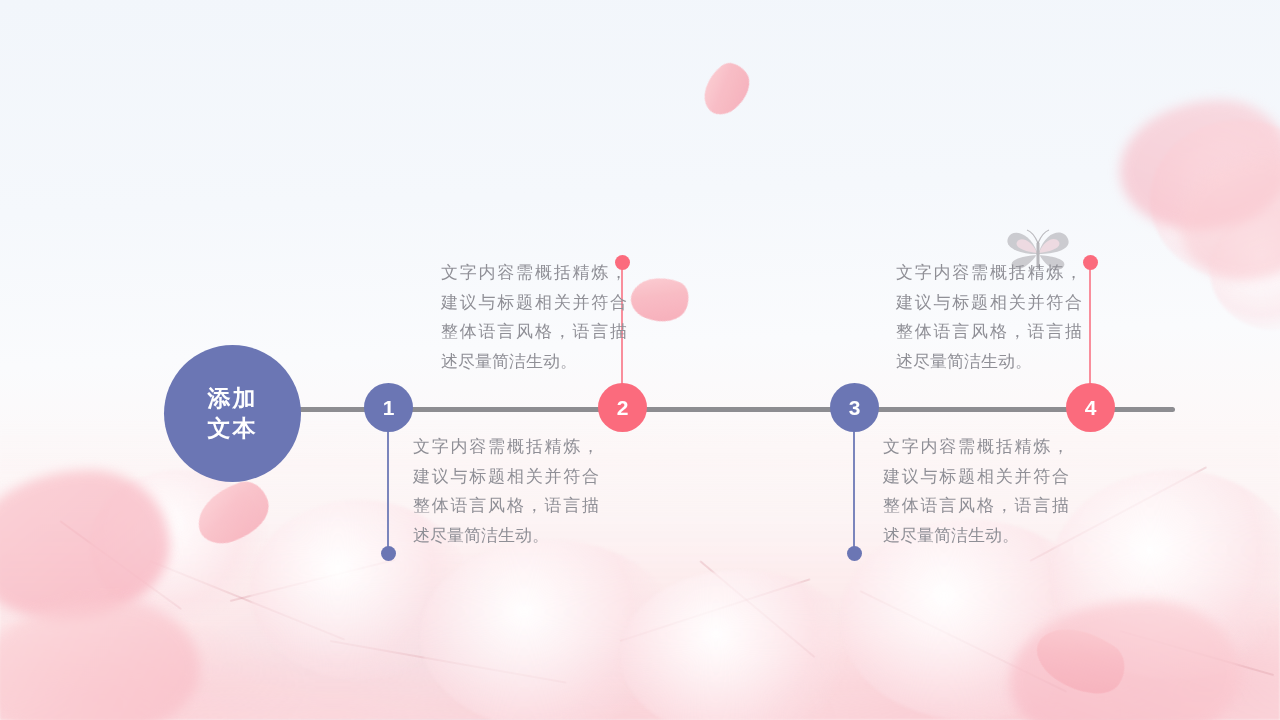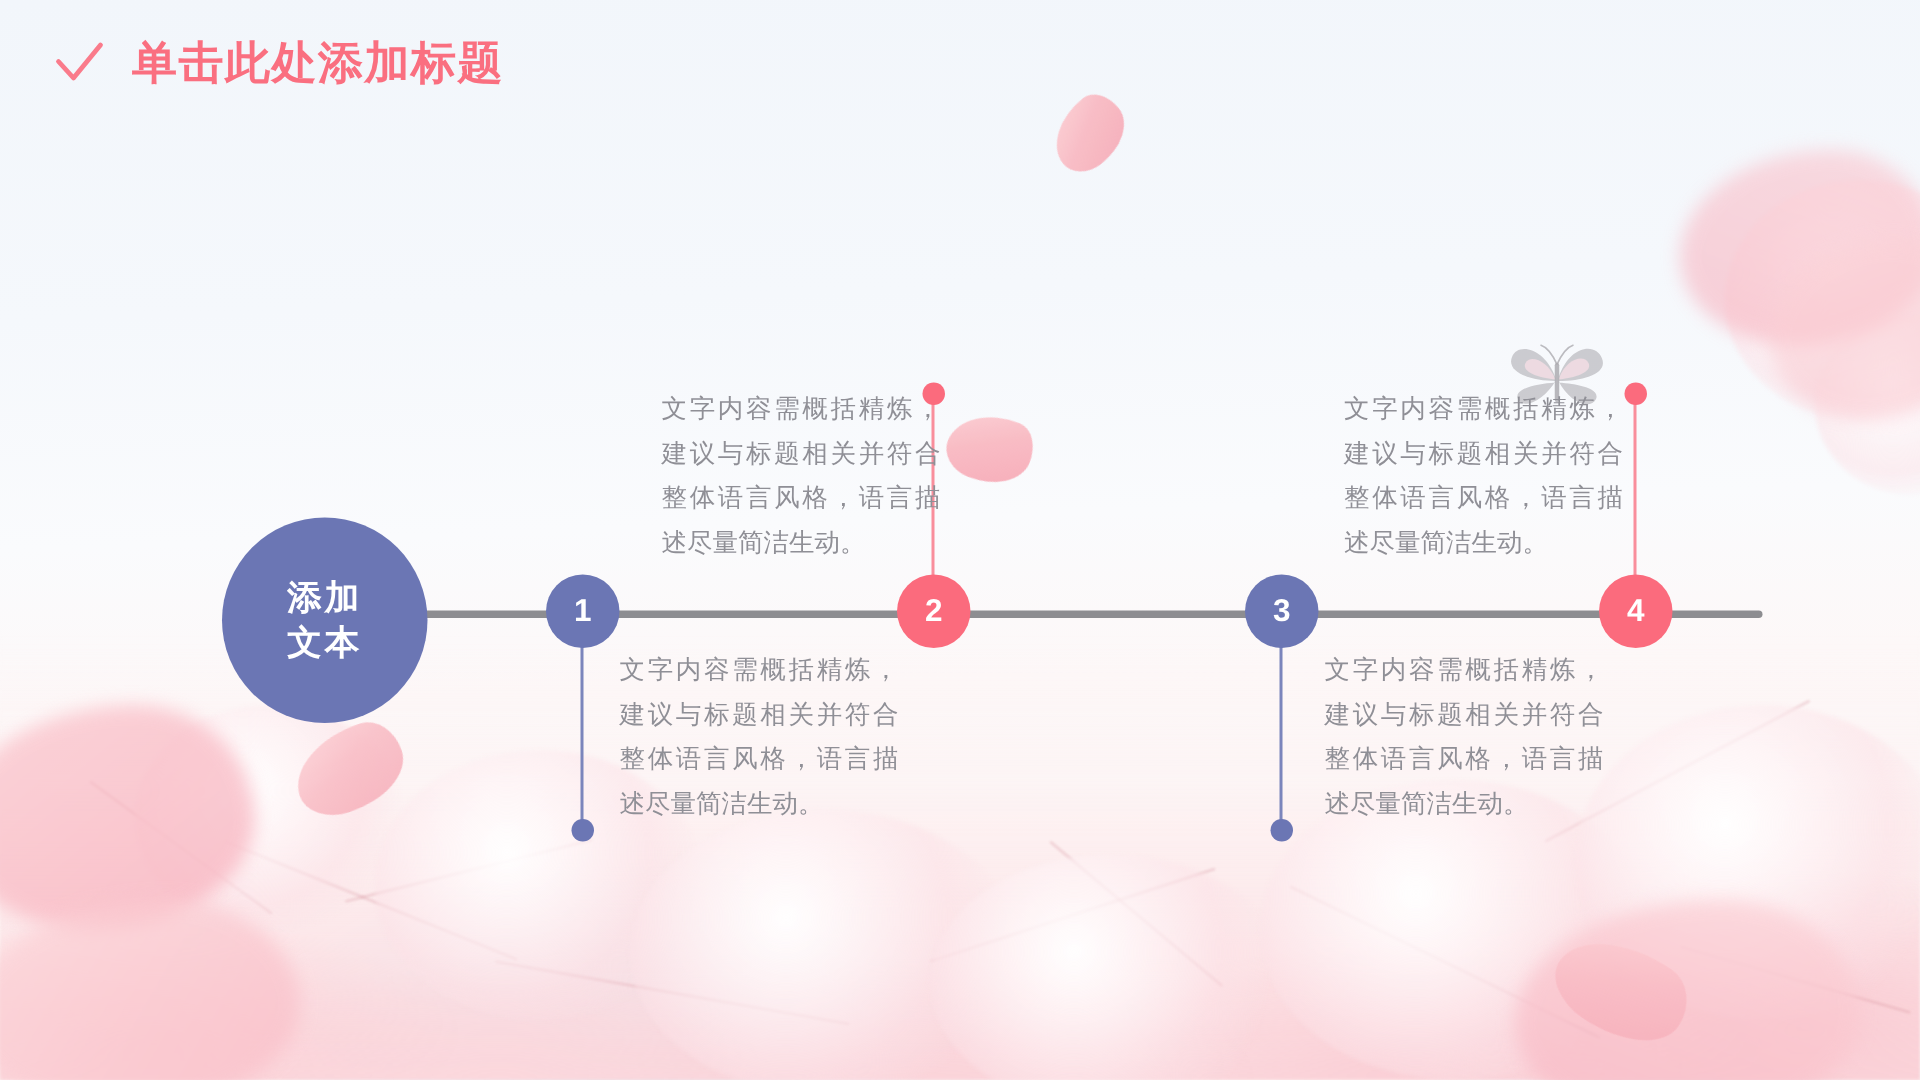--- a/index.html
+++ b/index.html
@@ -107,21 +107,21 @@
   .axis {
     position: absolute;
     left: 262px; top: 407px;
     width: 913px; height: 5px;
     background: #8d8d91;
     border-radius: 3px;
   }
 
   .hub {
     position: absolute;
-    left: 148px; top: 345px;
+    left: 164px; top: 345px;
     width: 137px; height: 137px;
     border-radius: 50%;
     background: #6b76b4;
     display: flex; flex-direction: column;
     align-items: center; justify-content: center;
     color: #ffffff;
     font-size: 23px;
     font-weight: bold;
     line-height: 1.28;
     letter-spacing: 2px;
@@ -215,26 +215,20 @@
       <g fill="#f3c7d2" opacity="0.8">
         <path d="M35 31 C30 18, 18 14, 15 20 C12 26, 24 30, 35 31 Z"></path>
         <path d="M37 31 C42 17, 54 14, 57 20 C60 26, 48 30, 37 31 Z"></path>
       </g>
       <rect x="34.5" y="20" width="3" height="26" rx="1.5" fill="#6f6b72" opacity="0.85"></rect>
       <path d="M36 21 C32 12, 28 9, 25 8" stroke="#6f6b72" stroke-width="1.2" fill="none" opacity="0.8"></path>
       <path d="M36 21 C40 12, 44 9, 47 8" stroke="#6f6b72" stroke-width="1.2" fill="none" opacity="0.8"></path>
     </svg>
   </div>
 
-  <div class="title-row">
-    <svg class="check-icon" viewBox="0 0 34 34">
-      <path d="M3 15 L13 26 L31 4" stroke="#fa7b8b" stroke-width="3.2" fill="none" stroke-linecap="round" stroke-linejoin="round"></path>
-    </svg>
-    <div class="title-text">单击此处添加标题</div>
-  </div>
 
   <div class="axis"></div>
 
   <div class="hub">
     <span>添加</span>
     <span>文本</span>
   </div>
 
   <div class="stem blue" style="left:387px;top:420px;height:133px;"></div>
   <div class="endcap blue" style="left:381px;top:546px;"></div>

